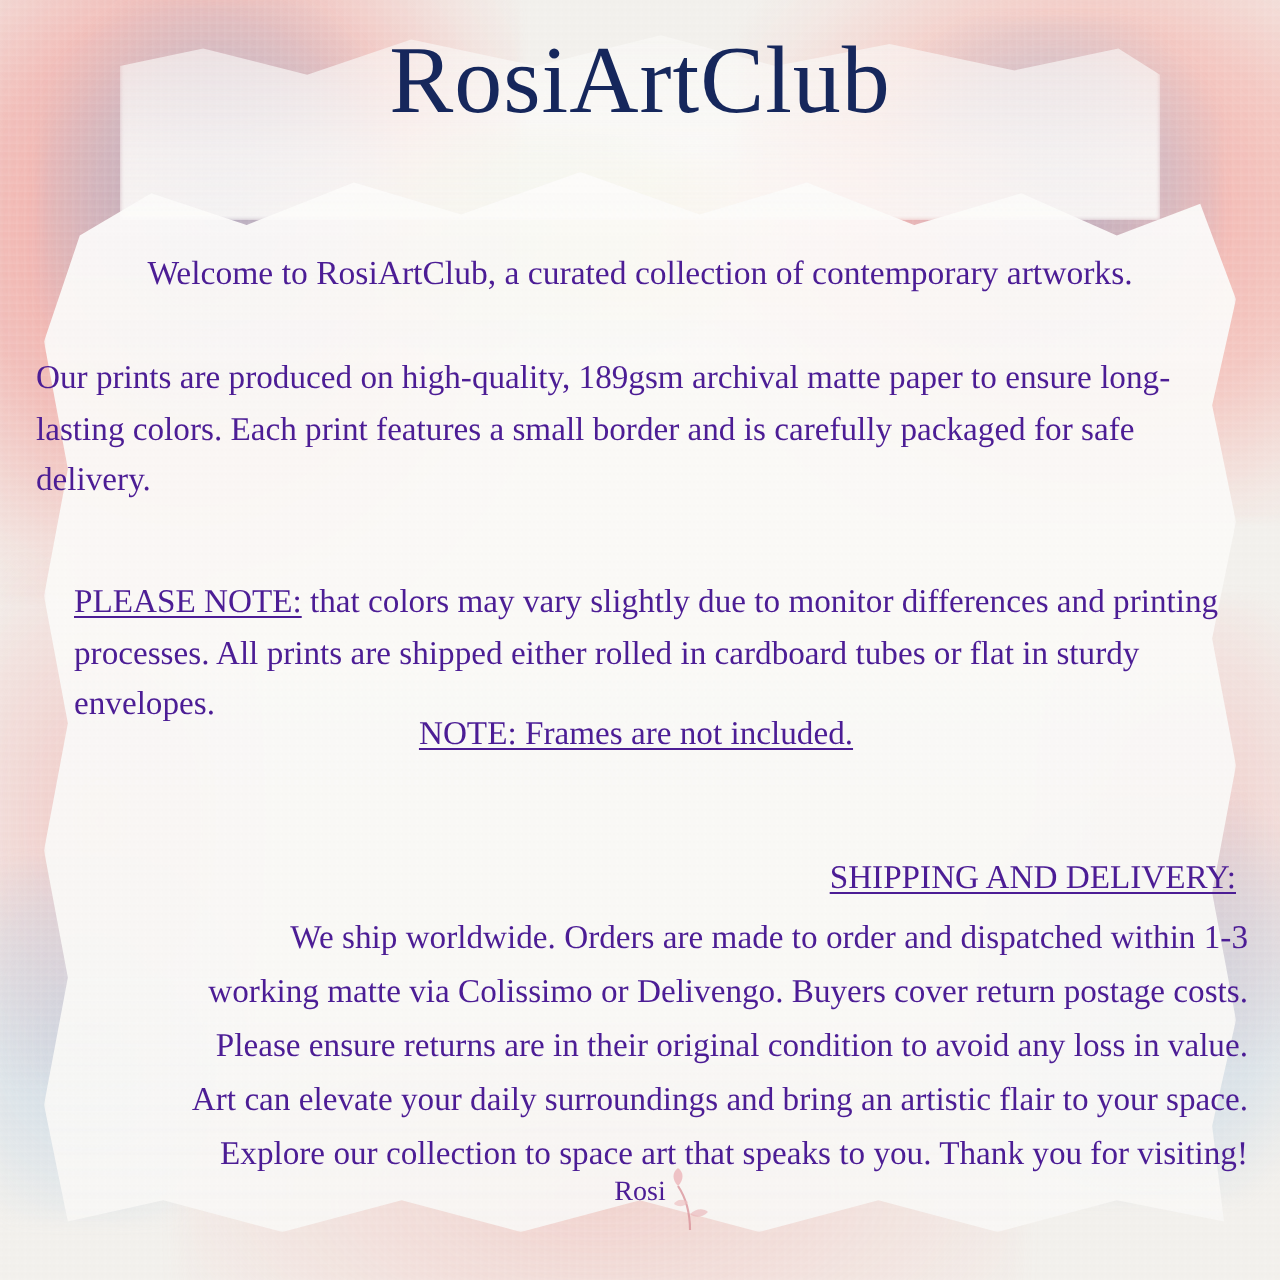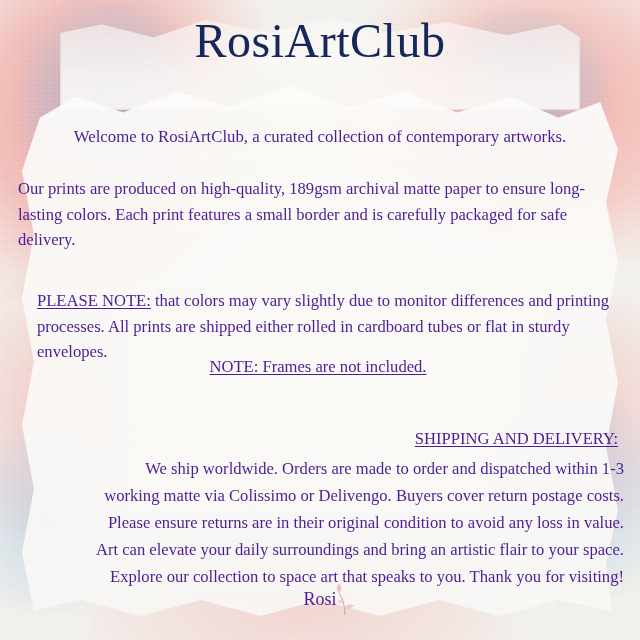--- a/index.html
+++ b/index.html
@@ -211,21 +211,21 @@
     left: 14px;
     width: 610px;
     line-height: 1.62;
   }
 
   .signature {
     top: 586px;
     text-align: center;
     left: 0;
     width: 640px;
-    font-size: 18px;
+    font-size: 14px;
   }
 
   u.ul {
     text-decoration: underline;
     text-underline-offset: 2px;
   }
 
   .flourish {
     position: absolute;
     left: 332px;

